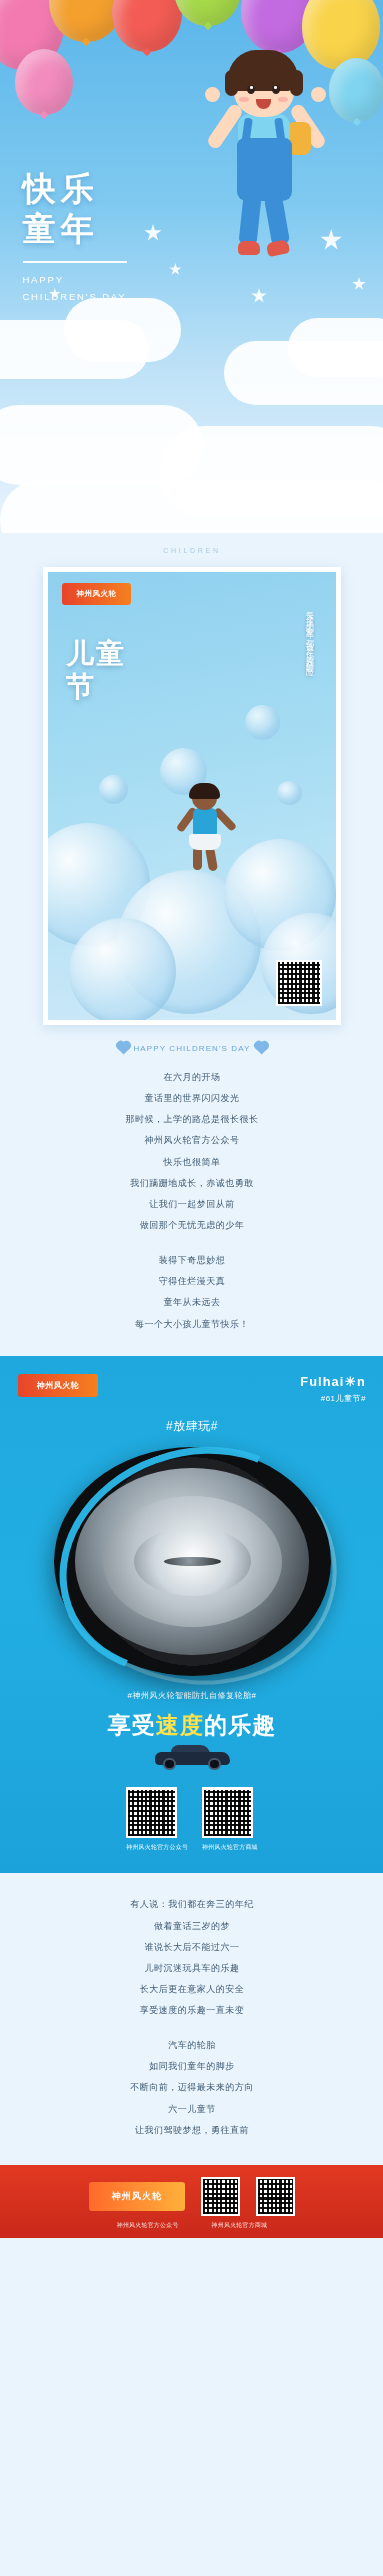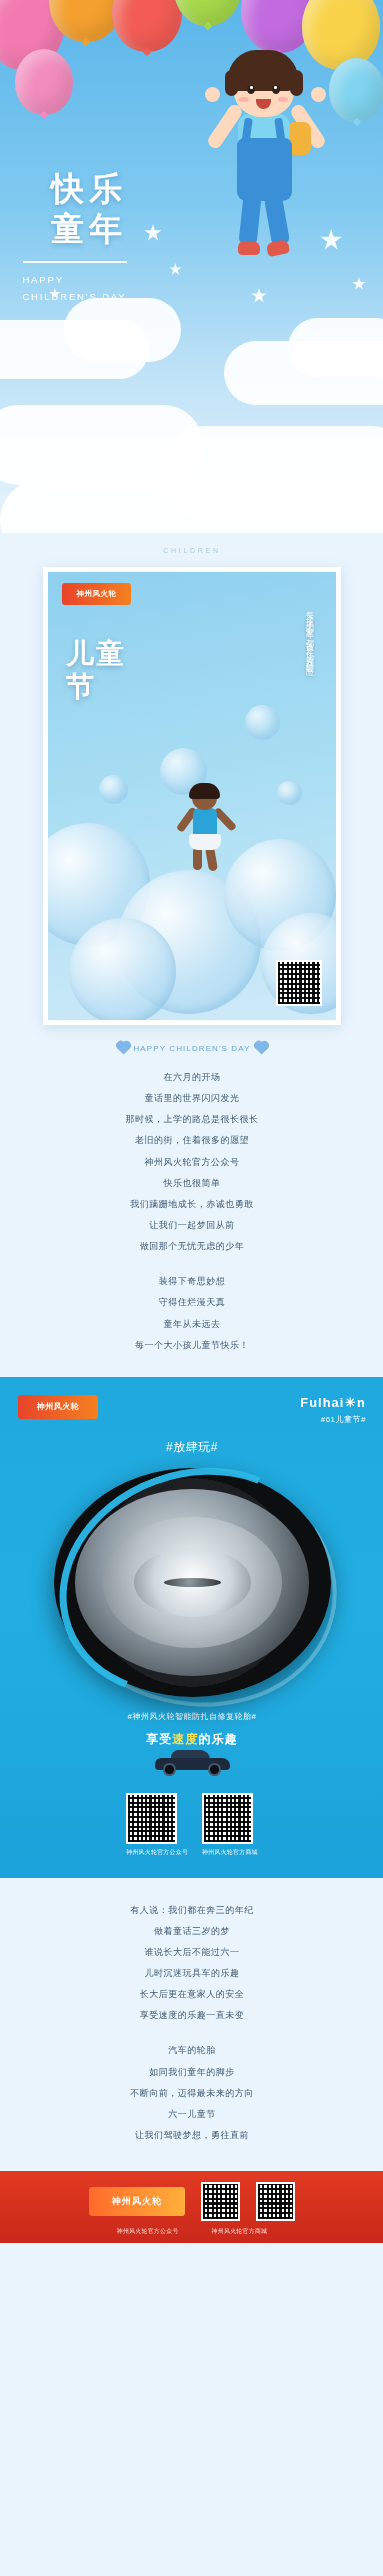--- a/index.html
+++ b/index.html
@@ -56,21 +56,20 @@
     top: 169px;
     z-index: 20;
   }
   .hero-title .cn {
     font-size: 33px;
     font-weight: bold;
     color: #ffffff;
     letter-spacing: 5.3px;
     line-height: 1.22;
     text-shadow: 0 1.6px 5.3px rgba(30,90,150,0.30);
-    text-align: right;
   }
   .hero-title .rule {
     width: 104px;
     height: 1.6px;
     background: #ffffff;
     margin: 11.7px 0 9.6px 1.1px;
     opacity: 0.95;
   }
   .hero-title .en {
     font-size: 9.6px;
@@ -250,21 +249,21 @@
     position:absolute; inset: -7.5px; border-radius:50%;
     border: 4.3px solid transparent;
     border-bottom-color: #7fe0ff; border-right-color:#7fe0ff;
     transform: rotate(14deg);
     opacity: .7;
   }
 
   .brand-hash { color: #ffffff; text-align: center; font-size: 8px; margin-top: 14px; letter-spacing: 0.5px; }
   .brand-slogan {
     text-align: center; color: #ffffff; font-weight: bold;
-    font-size: 12px; line-height: 1.45; margin-top: 8.5px; letter-spacing: 1.1px;
+    font-size: 23px; line-height: 1.45; margin-top: 8.5px; letter-spacing: 1.1px;
   }
   .brand-slogan .hl { color: #ffe14d; }
   .car {
     position: relative; width: 75px; height: 24.5px; margin: 3.2px auto 0;
   }
   .car-body { position:absolute; left:0; bottom: 5.3px; width: 75px; height: 12.8px; background: #1d2a3d; border-radius: 6.4px 8.5px 4.3px 4.3px; }
   .car-top { position:absolute; left: 16px; bottom: 15px; width: 39px; height: 10.7px; background:#27384f; border-radius: 7.5px 9.6px 0 0; }
   .car-wheel { position:absolute; bottom: 0; width: 12.8px; height: 12.8px; border-radius:50%; background:#0b0f16; border: 2.1px solid #46566b; }
   .car-wheel.l { left: 8.5px; } .car-wheel.r { right: 8.5px; }
 
@@ -402,21 +401,20 @@
   <section class="poem-sec">
     <div class="poem-head">
       <span class="heart"></span>
       <span class="txt">HAPPY CHILDREN'S DAY</span>
       <span class="heart"></span>
     </div>
 
     <div class="poem-line">在六月的开场</div>
     <div class="poem-line">童话里的世界闪闪发光</div>
     <div class="poem-line">那时候，上学的路总是很长很长</div>
-    <div class="poem-line">老旧的街，住着很多的愿望</div>
     <div class="poem-line">神州风火轮官方公众号</div>
     <div class="poem-line">快乐也很简单</div>
     <div class="poem-line">我们蹒跚地成长，赤诚也勇敢</div>
     <div class="poem-line">让我们一起梦回从前</div>
     <div class="poem-line">做回那个无忧无虑的少年</div>
 
     <div class="poem-gap"></div>
 
     <div class="poem-line">装得下奇思妙想</div>
     <div class="poem-line">守得住烂漫天真</div>

